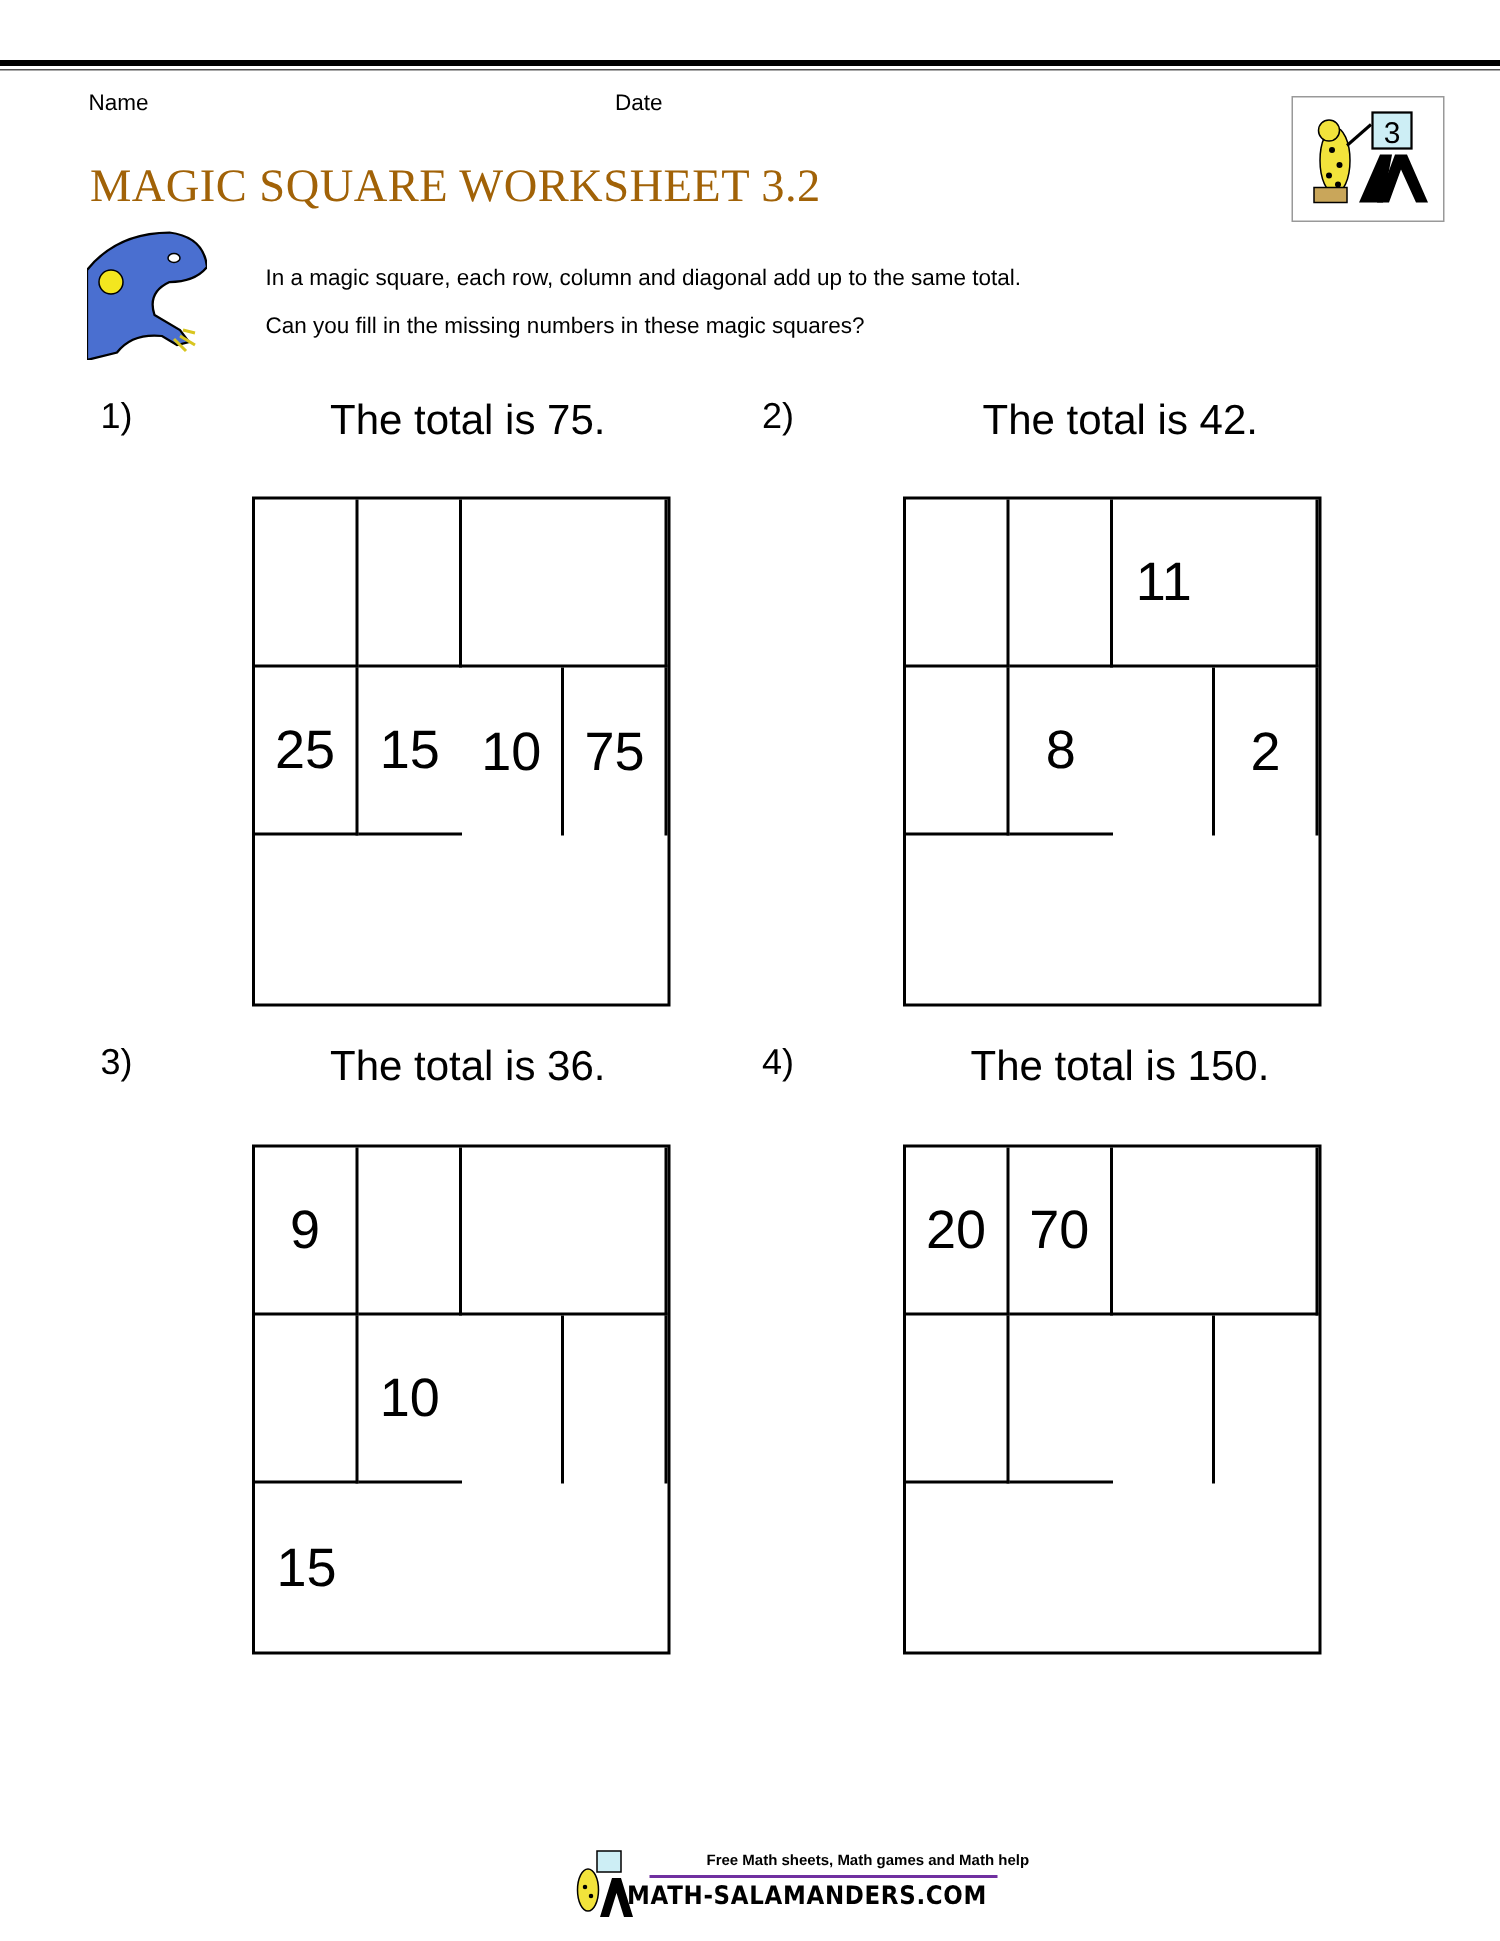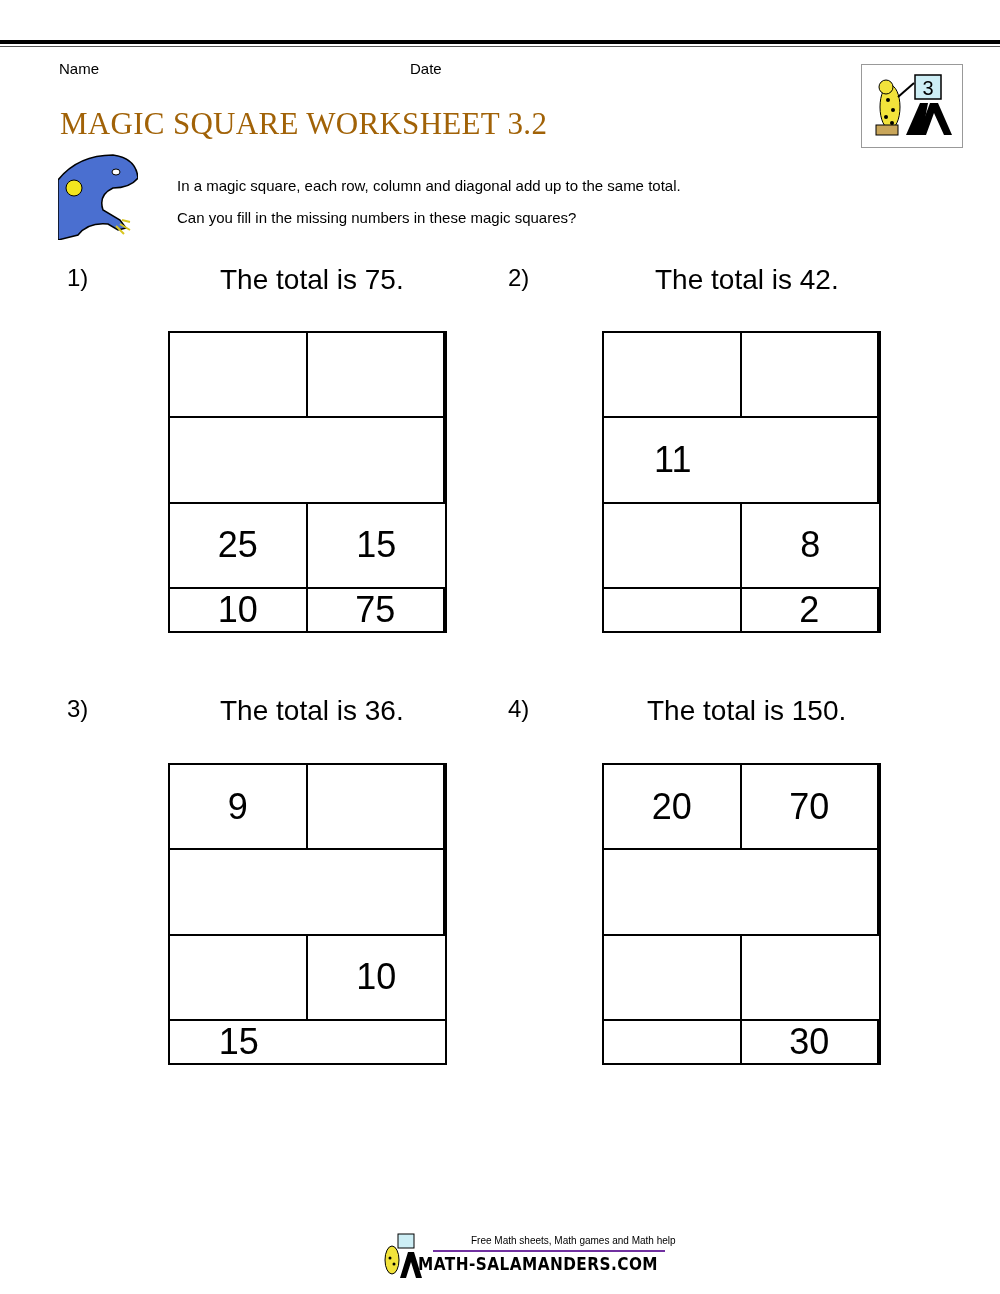--- a/index.html
+++ b/index.html
@@ -10,28 +10,28 @@
   .label-name { position: absolute; left: 59px; top: 60px; font-size: 15px; }
   .label-date { position: absolute; left: 410px; top: 60px; font-size: 15px; }
   .title { position: absolute; left: 60px; top: 106px; font-family: "Liberation Serif", "DejaVu Serif", serif;
            font-size: 31px; color: #a16207; letter-spacing: 0.3px; }
   .logo-box { position: absolute; left: 861px; top: 64px; width: 100px; height: 82px;
               border: 1px solid #999; background: #fff; }
   .intro { position: absolute; left: 177px; top: 170px; font-size: 15px; line-height: 32px; }
   .salamander { position: absolute; left: 58px; top: 150px; width: 80px; height: 90px; }
   .qnum { position: absolute; font-size: 24px; }
   .qtotal { position: absolute; font-size: 28px; }
-  .grid { position: absolute; width: 279px; height: 302px; border: 2px solid #000; box-sizing: border-box;
-          display: grid; grid-template-columns: repeat(2, 1fr); grid-template-rows: repeat(3, 1fr); }
+  .grid { position: absolute; width: 279px; height: 340px; border: 2px solid #000; box-sizing: border-box;
+          display: grid; grid-template-columns: repeat(4, 1fr); grid-template-rows: repeat(3, 1fr); }
   .cell { border-right: 2px solid #000; border-bottom: 2px solid #000; display: flex;
           align-items: center; justify-content: center; font-size: 36px; box-sizing: border-box; }
   .cell.c3 { border-right: none; }
   .cell.r3 { border-bottom: none; }
   .footer { position: absolute; left: 378px; top: 1232px; width: 300px; height: 50px; }
-  .footer-tag { position: absolute; left: 57px; top: 3px; font-size: 10px; font-weight: normal; white-space: nowrap; padding-left: 36px; }
+  .footer-tag { position: absolute; left: 57px; top: 3px; font-size: 10px; font-weight: bold; white-space: nowrap; padding-left: 36px; }
   .footer-line { position: absolute; left: 55px; top: 18px; width: 232px; height: 2px; background: #7030a0; }
   .footer-site { position: absolute; left: 40px; top: 22px; font-size: 17px; font-weight: bold; letter-spacing: 0.5px;
                  font-family: "DejaVu Sans", sans-serif; white-space: nowrap; transform: scaleX(0.9); transform-origin: left; }
 </style>
 </head>
 <body>
 
 <div class="rule-thick"></div>
 <div class="rule-thin"></div>
 
@@ -115,21 +115,20 @@
 <div class="qnum" style="left:508px; top:695px;">4)</div>
 <div class="qtotal" style="left:647px; top:695px;">The total is 150.</div>
 <div class="grid" style="left:602px; top:763px;">
   <div class="cell">20</div>
   <div class="cell">70</div>
   <div class="cell c3"></div>
   <div class="cell"></div>
   <div class="cell"></div>
   <div class="cell c3"></div>
   <div class="cell r3"></div>
-  <div class="cell r3">30</div>
   <div class="cell c3 r3"></div>
 </div>
 
 <div class="footer">
   <svg width="50" height="50" viewBox="0 0 50 50" style="position:absolute;left:0;top:0;">
     <rect x="20" y="2" width="16" height="14" fill="#cdeef5" stroke="#000"></rect>
     <ellipse cx="14" cy="28" rx="7" ry="14" fill="#f2e33b" stroke="#000"></ellipse>
     <circle cx="12" cy="26" r="1.5" fill="#000"></circle>
       <circle cx="16" cy="32" r="1.5" fill="#000"></circle>
     <polygon points="22,46 30,20 36,20 44,46 38,46 33,30 28,46" fill="#000"></polygon>

